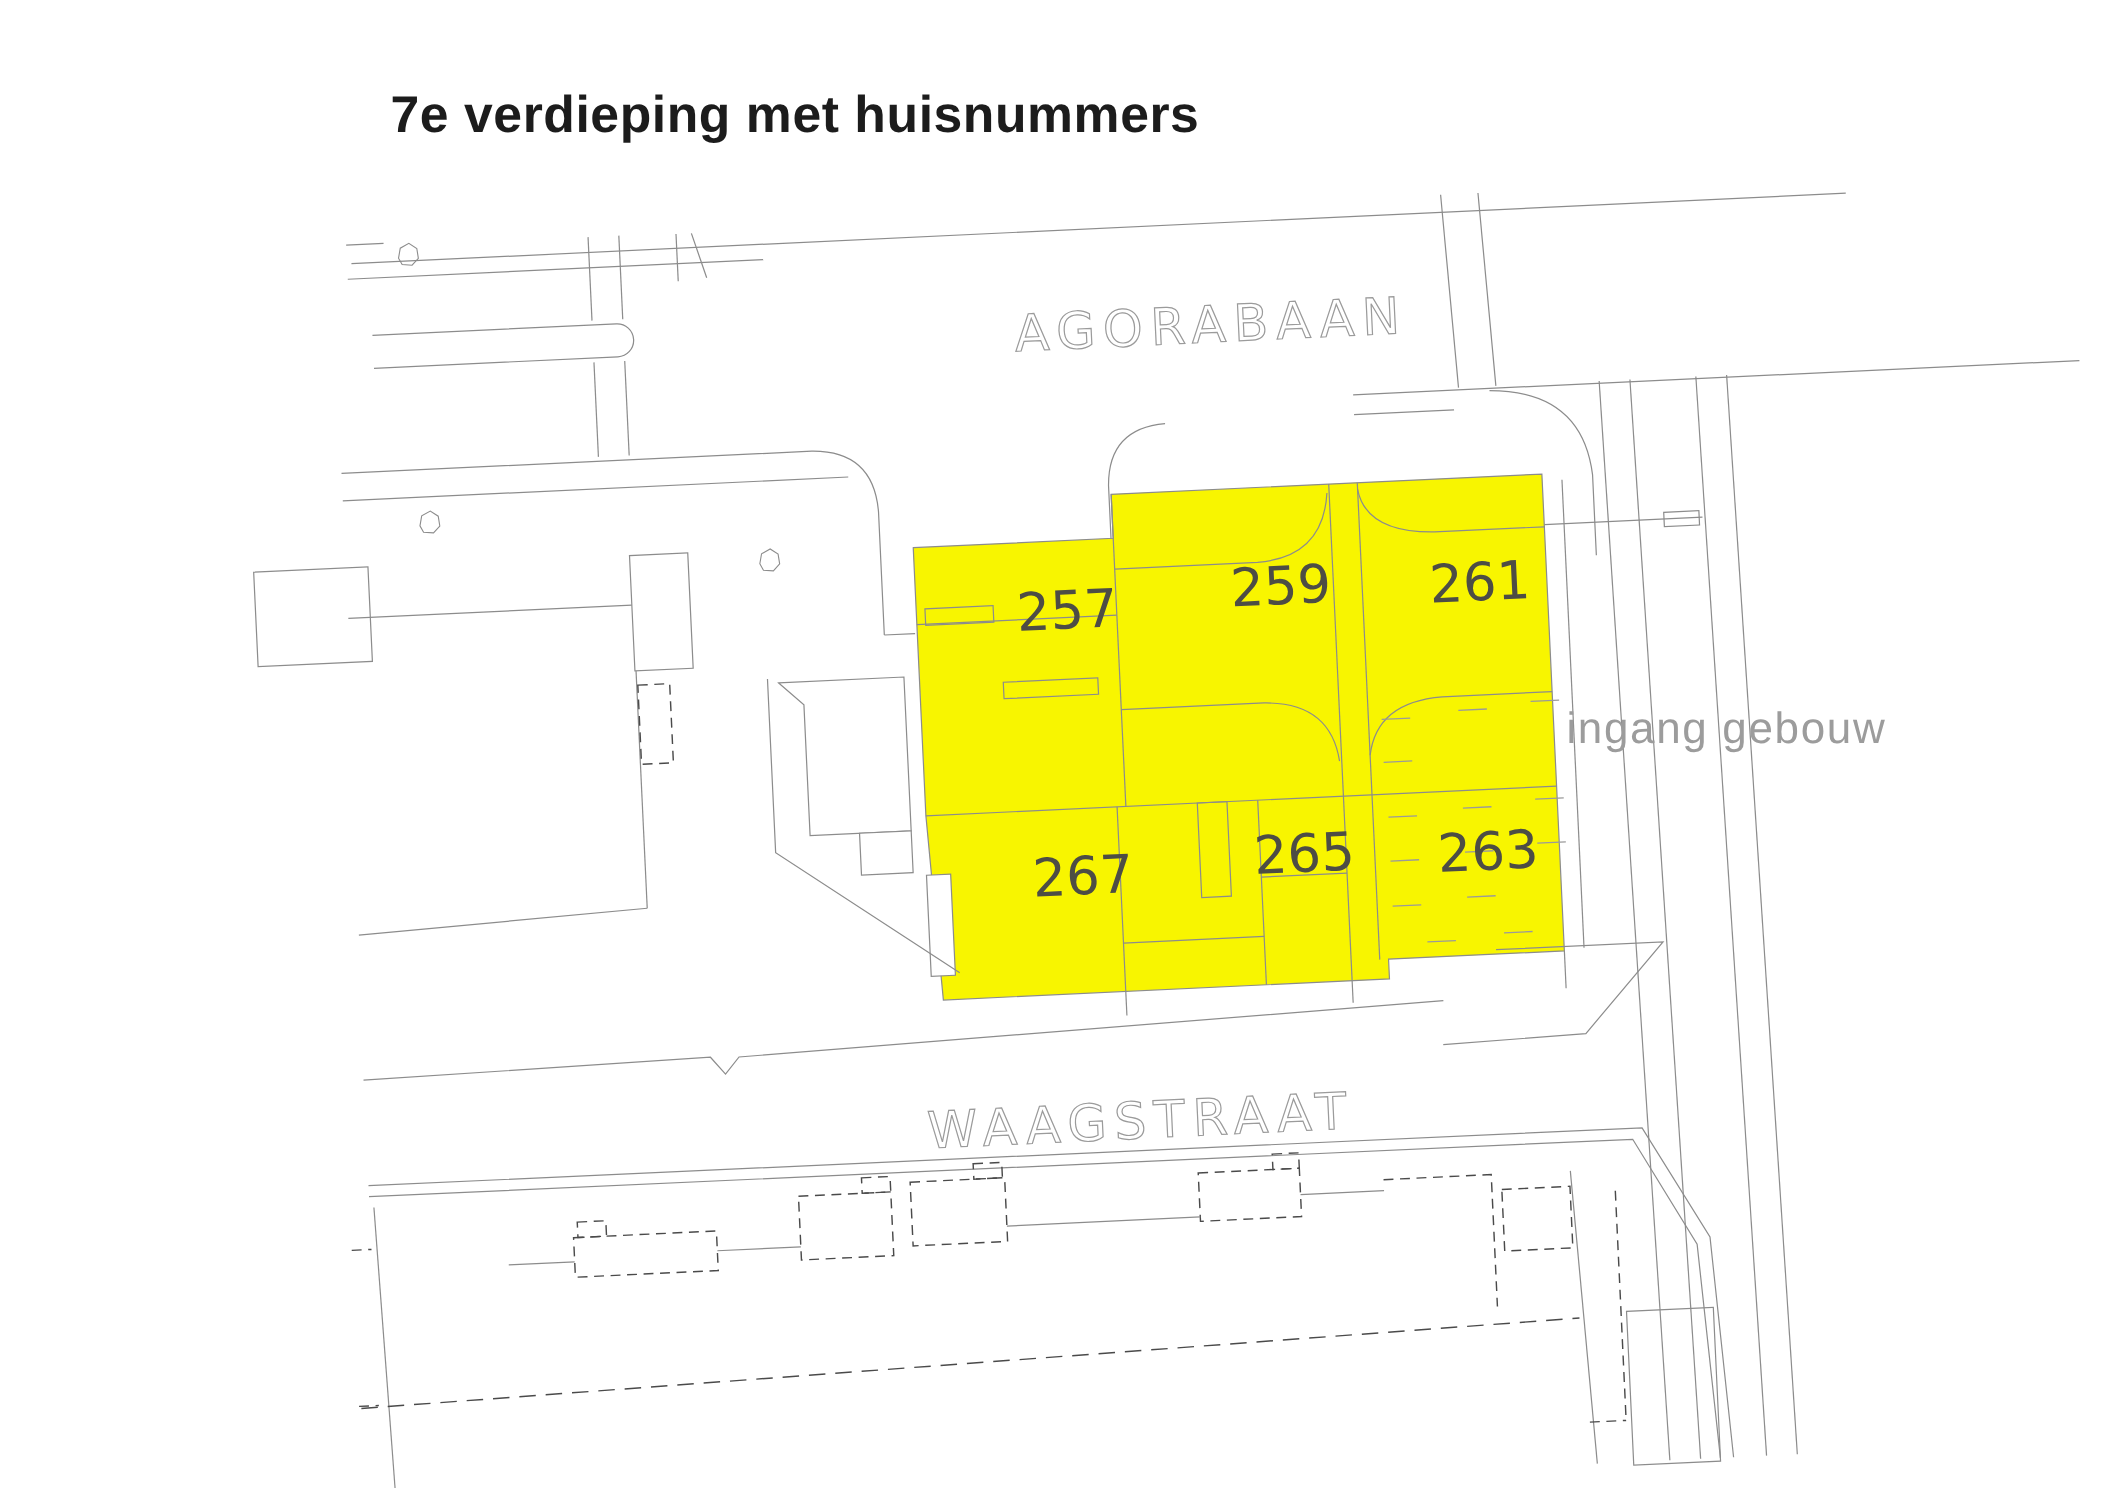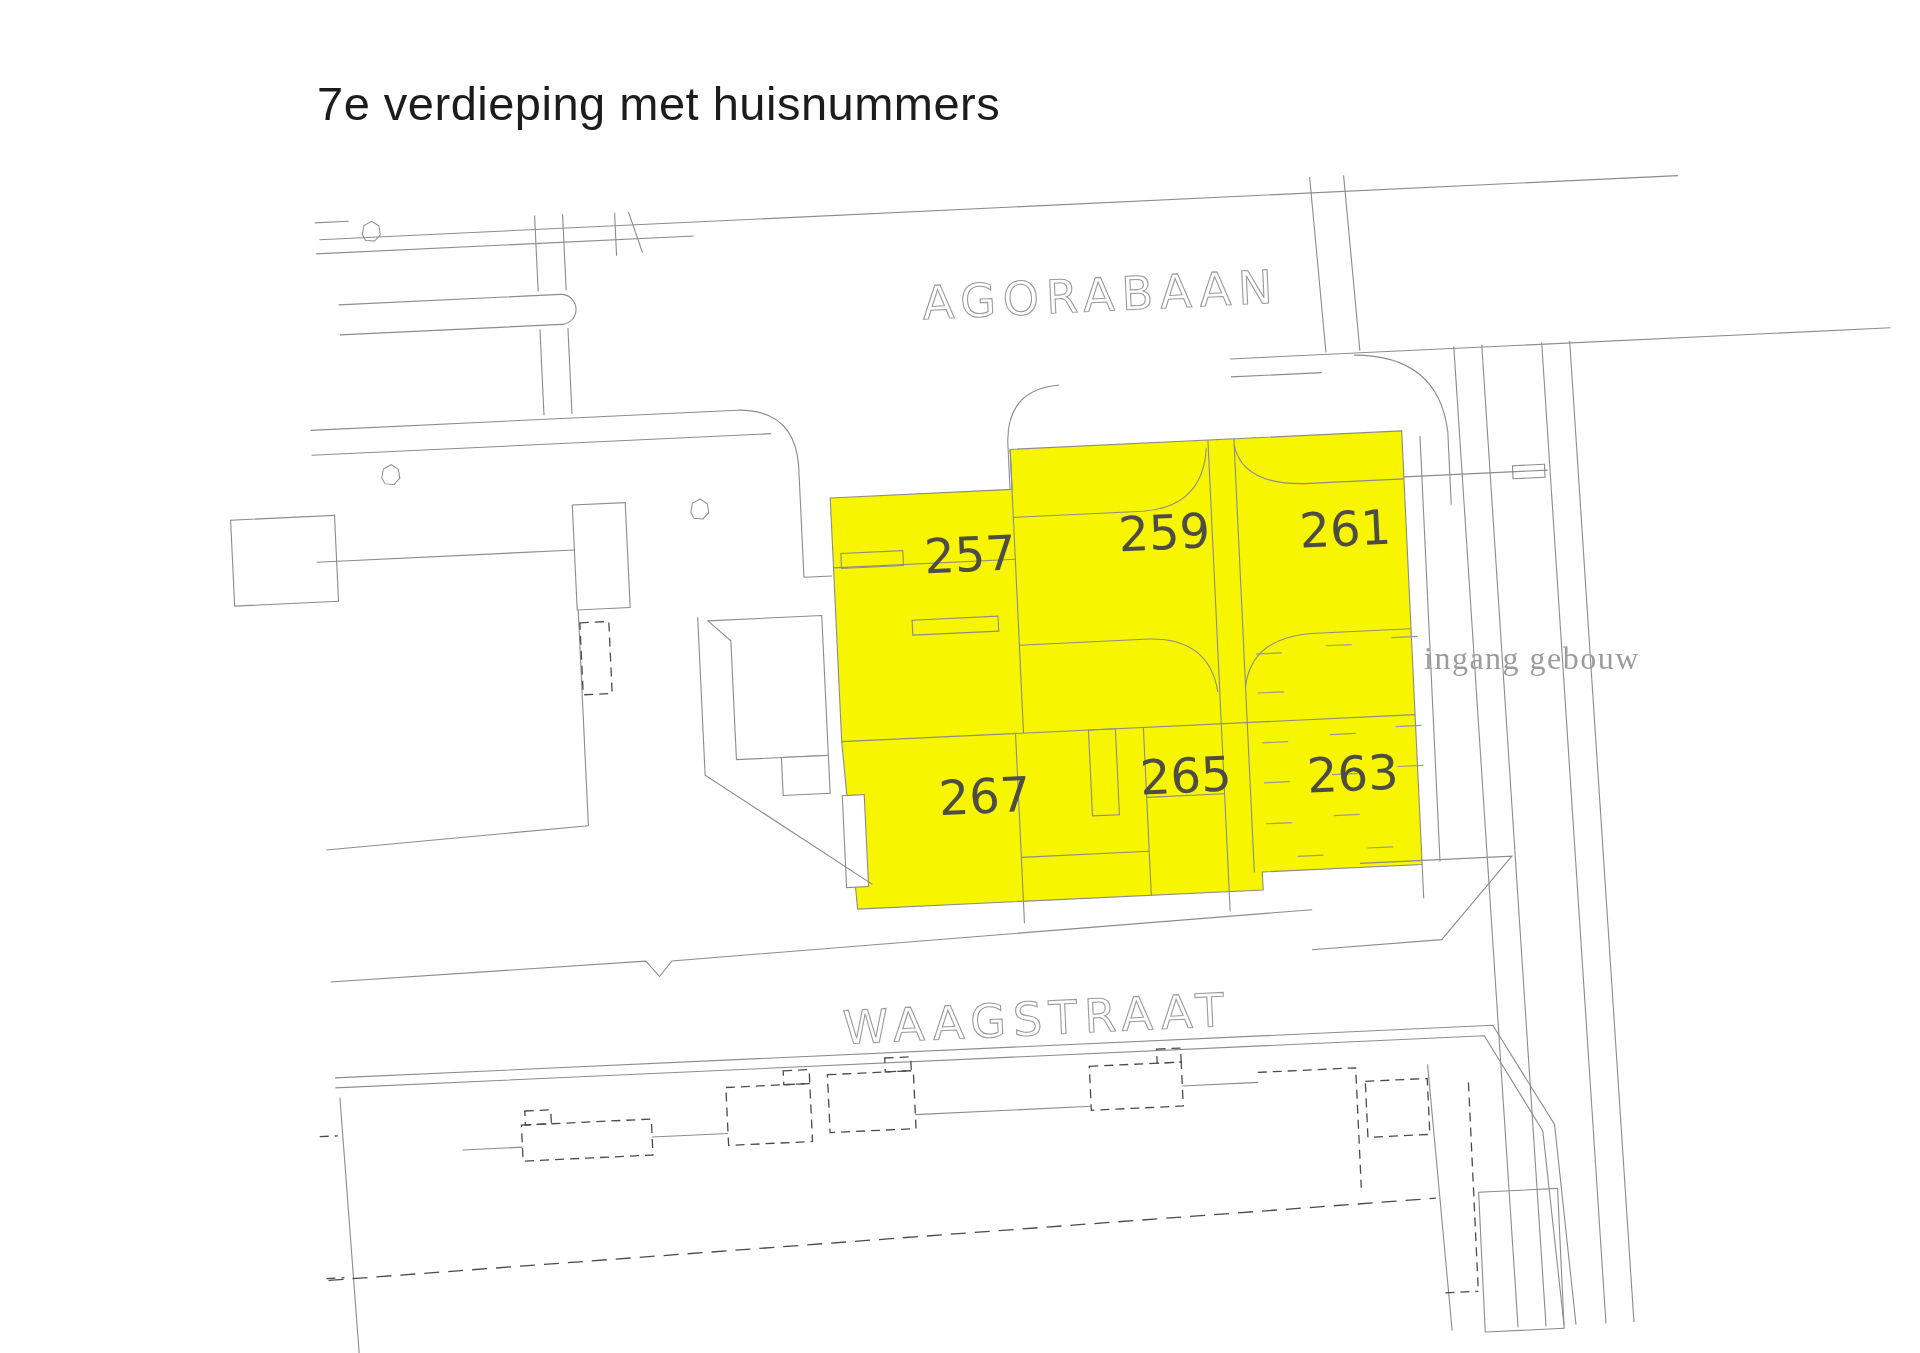--- a/index.html
+++ b/index.html
@@ -1,22 +1,22 @@
 <!DOCTYPE html>
 <html style="--highlight: #F8F500; --line: #8C8C8C; --dashed: #4A4A4A; --number: #4D4D45; --street: #9B9B9B; --annotation: #9C9C9C; --title: #1C1C1C; --background: #FFFFFF;"><head>
 <meta charset="utf-8">
 <style>
   html,body{margin:0;padding:0;background:var(--background,#fff);}
   body{width:1920px;height:1353px;position:relative;overflow:hidden;
        font-family:"Liberation Sans", sans-serif;}
-  .page-title{position:absolute;left:317px;top:76px;font-size:47px;font-weight:normal;
+  .page-title{position:absolute;left:355px;top:76px;font-size:47px;font-weight:bold;
        color:var(--title,#1c1c1c);letter-spacing:.5px;white-space:nowrap;}
-  .entrance-label{position:absolute;left:1424px;top:640px;font-size:32px;
+  .entrance-label{position:absolute;left:1424px;top:640px;font-size:40px;
        color:var(--annotation,#9c9c9c);letter-spacing:1.5px;white-space:nowrap;
-       font-family:Liberation Serif, serif;}
+       font-family:Liberation Sans, sans-serif;}
   svg{position:absolute;left:0;top:0;}
   .ln{stroke:var(--line,#8c8c8c);fill:none;stroke-width:1.1px;}
   .ln-thin{stroke:var(--line,#8c8c8c);fill:none;stroke-width:1px;}
   .wf{fill:var(--background,#fff);stroke:var(--line,#8c8c8c);stroke-width:1.1px;}
   .dsh{stroke:var(--dashed,#4a4a4a);fill:none;stroke-width:1.3px;stroke-dasharray:9 6;}
   .dsh-long{stroke:var(--dashed,#4a4a4a);fill:none;stroke-width:1.3px;stroke-dasharray:15 9;}
   .tick{stroke:#9a9a9a;fill:none;stroke-width:1.2px;}
   .yellow{fill:var(--highlight,#f8f500);stroke:var(--line,#8c8c8c);stroke-width:1.1px;}
   .num{fill:var(--number,#4d4d45);font-family:"DejaVu Sans",sans-serif;font-size:48px;
        text-anchor:middle;}

